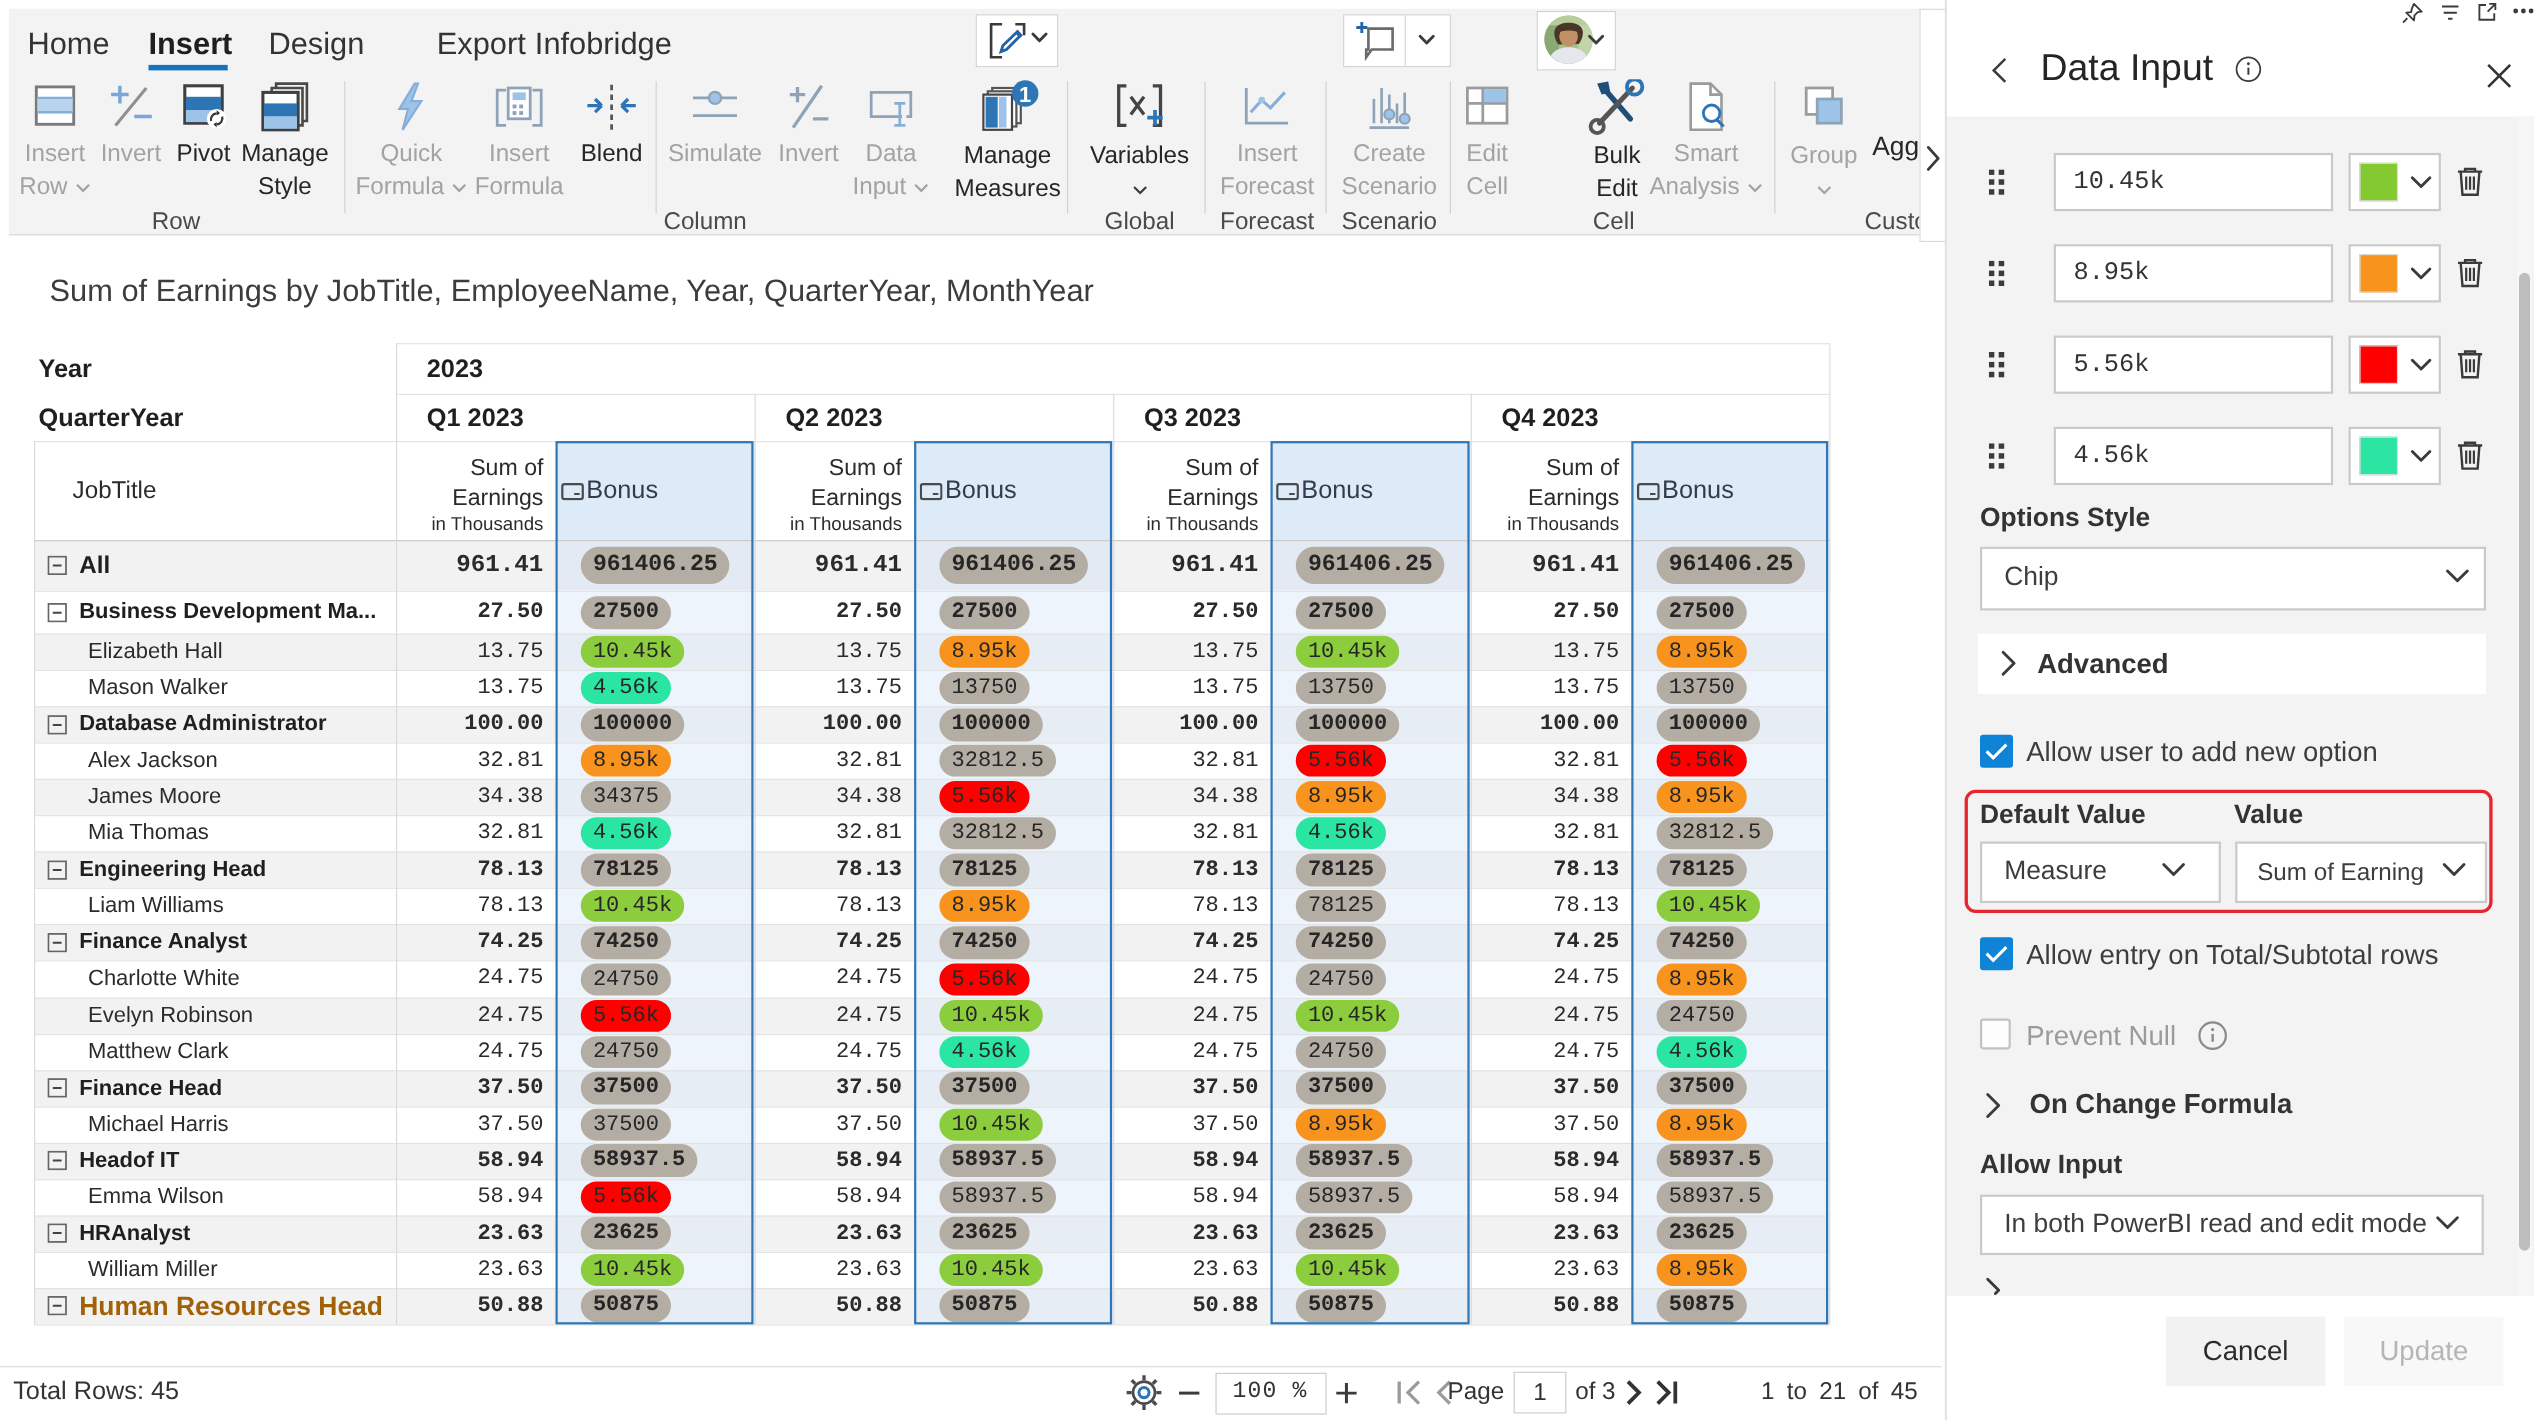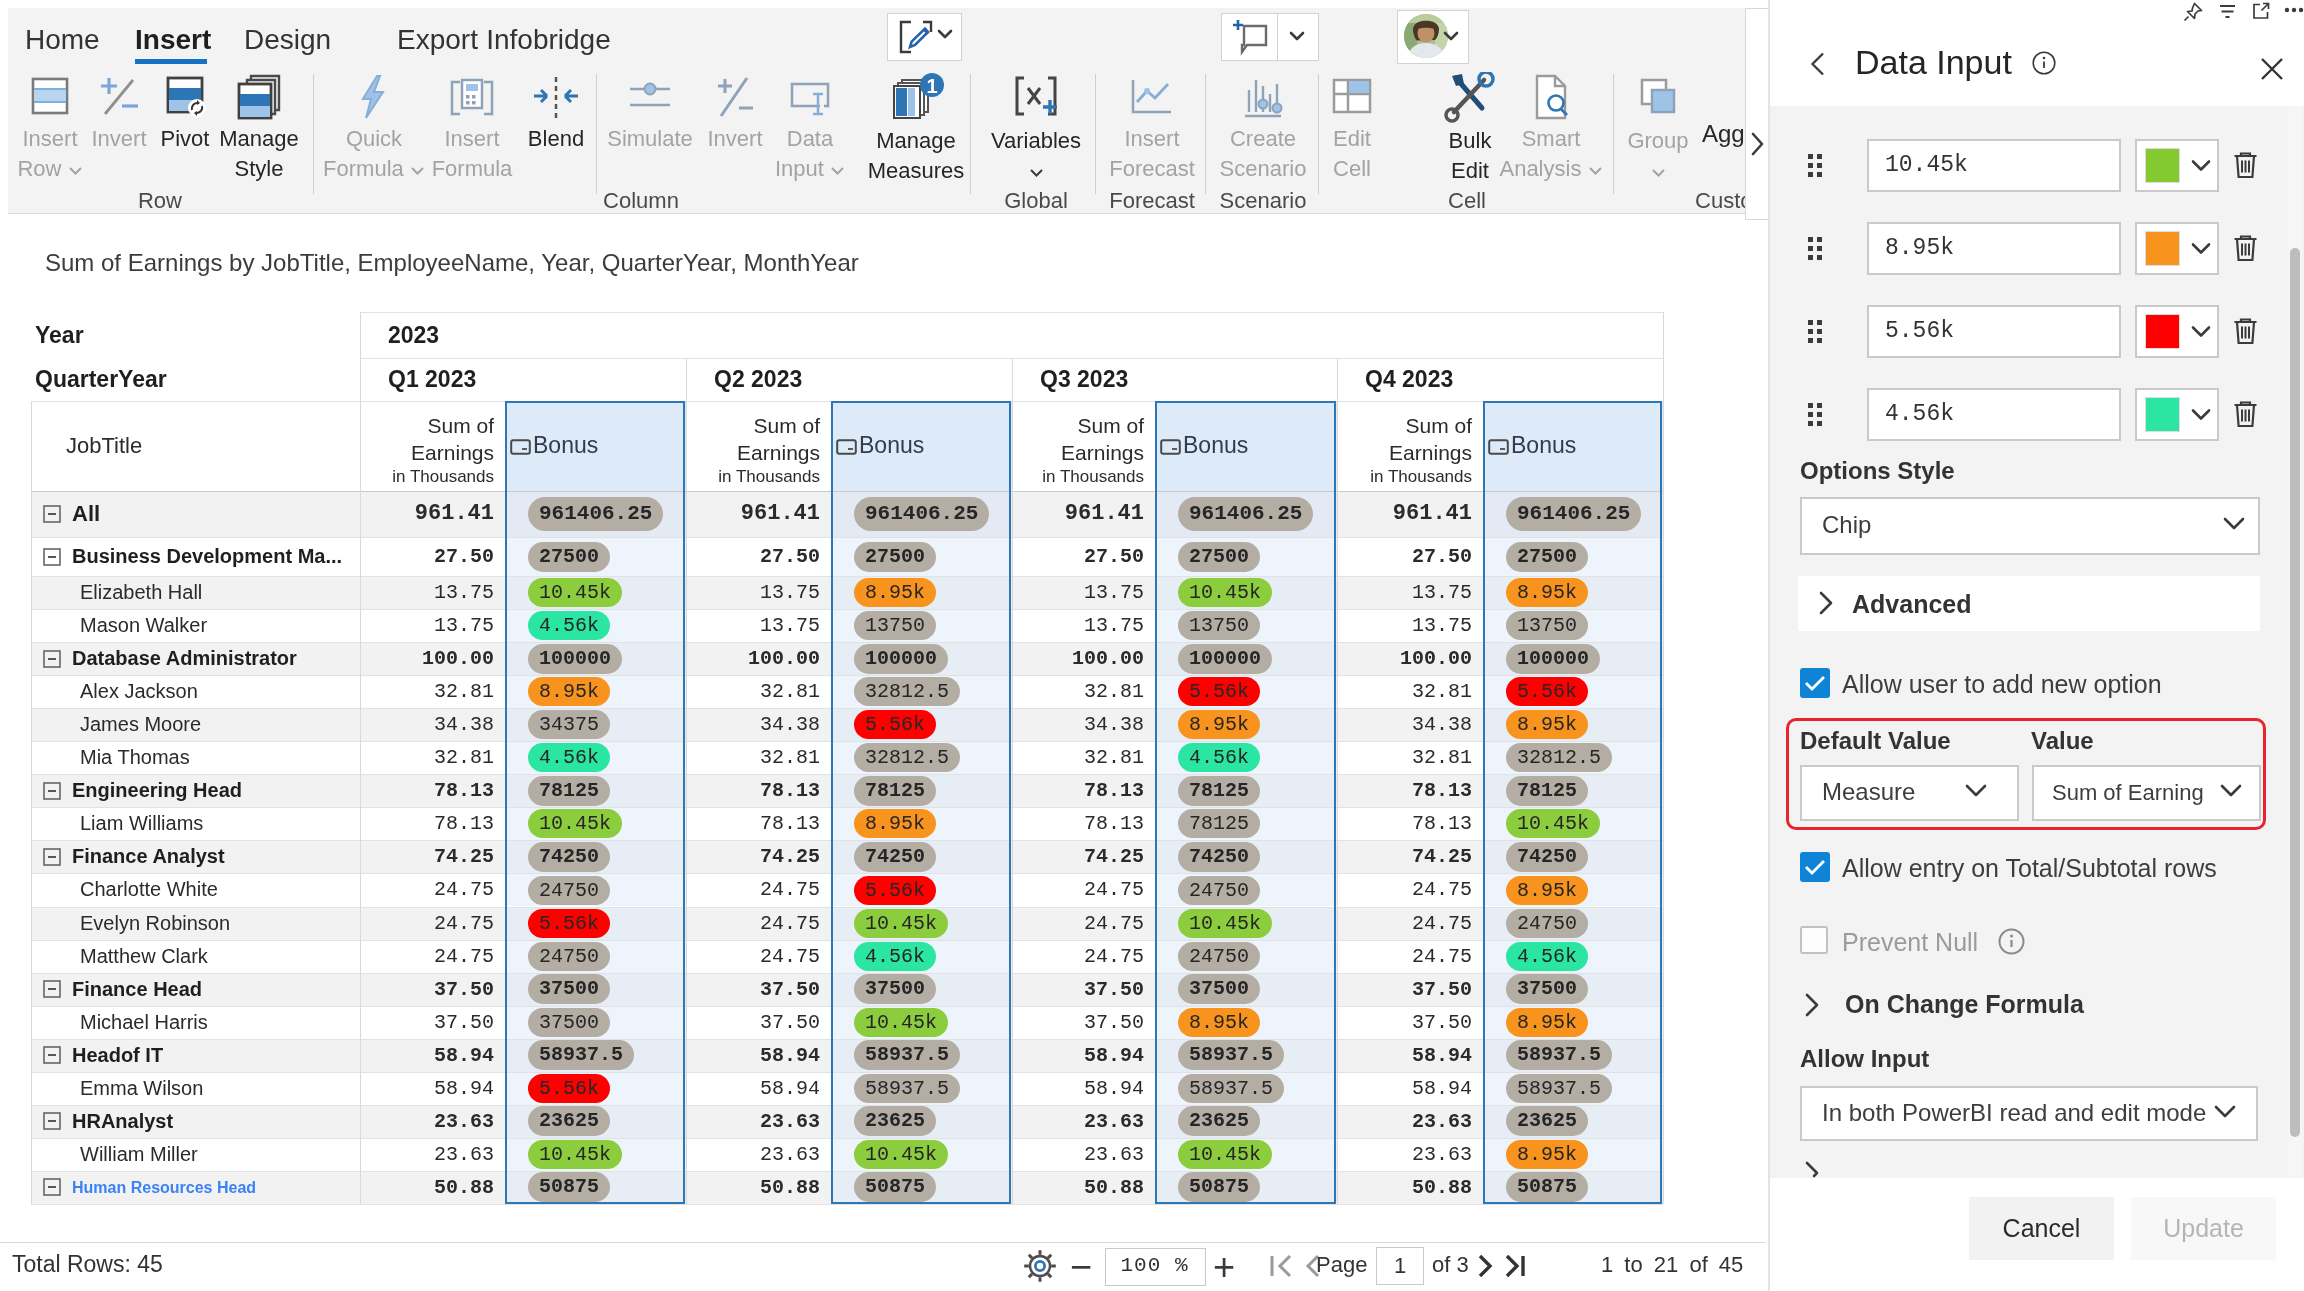--- a/index.html
+++ b/index.html
@@ -271,21 +271,21 @@
 <path d="M4 46c2-13 11-16 19-16s17 3 19 16z" fill="#e4e7ee"></path>
       </g>
     </svg>
 <svg class="abs" style="left:1442px;top:30px;" width="18" height="12" viewBox="0 0 18 12">
       <path d="M3 3l6 6 6-6" class="chev"></path>
     </svg>
 <div class="abs" style="left:1745px;top:8px;width:25px;height:210px;background:#fff;border:1px solid #d8d8d8;border-right:none;"></div>
 <svg class="abs" style="left:1749px;top:131px;" width="16" height="26" viewBox="0 0 16 26">
       <path d="M4 3l9 10-9 10" class="chev"></path>
     </svg>
-<div class="abs" style="left:45px;top:249px;font-size:24px;color:#3c3c3c;">Sum of Earnings by JobTitle, EmployeeName, Year, QuarterYear, MonthYear</div>
+<div class="abs" style="left:45px;top:249px;font-size:28px;color:#3c3c3c;">Sum of Earnings by JobTitle, EmployeeName, Year, QuarterYear, MonthYear</div>
 <div class="abs" style="left:35px;top:312px;height:46px;line-height:46px;font-size:23px;font-weight:bold;color:#1f1f1f;">Year</div>
 <div class="abs" style="left:388px;top:312px;height:46px;line-height:46px;font-size:23px;font-weight:bold;color:#1f1f1f;">2023</div>
 <div class="abs" style="left:35px;top:358px;height:43px;line-height:43px;font-size:23px;font-weight:bold;color:#1f1f1f;">QuarterYear</div>
 <div class="abs" style="left:388px;top:358px;height:43px;line-height:43px;font-size:23px;font-weight:bold;color:#1f1f1f;">Q1 2023</div>
 <div class="abs" style="left:714px;top:358px;height:43px;line-height:43px;font-size:23px;font-weight:bold;color:#1f1f1f;">Q2 2023</div>
 <div class="abs" style="left:1040px;top:358px;height:43px;line-height:43px;font-size:23px;font-weight:bold;color:#1f1f1f;">Q3 2023</div>
 <div class="abs" style="left:1365px;top:358px;height:43px;line-height:43px;font-size:23px;font-weight:bold;color:#1f1f1f;">Q4 2023</div>
 <div class="abs" style="left:66px;top:401px;height:90px;line-height:90px;font-size:22px;color:#2b2b2b;">JobTitle</div>
 <div class="abs" style="left:360px;top:412px;width:134px;text-align:right;font-size:21px;color:#2b2b2b;line-height:27px;">Sum of<br>Earnings</div>
 <div class="abs" style="left:360px;top:467px;width:134px;text-align:right;font-size:17px;color:#2b2b2b;">in Thousands</div>
@@ -633,21 +633,21 @@
 <div class="chip" style="position:absolute;left:1506px;top:1139.9px;height:29px;line-height:29px;padding:0 11px;background:#f8941d;font-size:20px;font-weight:normal;">8.95k</div>
 <div class="abs" style="left:31px;top:1170.9px;width:1632px;height:33.0px;background:#f2f2f2;"></div>
 <div class="abs" style="left:506px;top:1170.9px;width:180px;height:33.0px;background:#e7edf5;"></div>
 <div class="abs" style="left:832px;top:1170.9px;width:180px;height:33.0px;background:#e7edf5;"></div>
 <div class="abs" style="left:1156px;top:1170.9px;width:181px;height:33.0px;background:#e7edf5;"></div>
 <div class="abs" style="left:1484px;top:1170.9px;width:179px;height:33.0px;background:#e7edf5;"></div>
 <svg class="abs" style="left:43px;top:1178.4px;" width="18" height="18" viewBox="0 0 18 18">
       <rect x="1" y="1" width="16" height="16" fill="none" stroke="#666" stroke-width="1.6"></rect>
       <path d="M5 9h8" stroke="#444" stroke-width="1.8"></path>
     </svg>
-<div class="cell" style="left:72px;top:1170.9px;width:282px;height:33.0px;line-height:33.0px;font-size:16px;font-weight:bold;color:#3b82f6;">Human Resources Head</div>
+<div class="cell" style="left:72px;top:1170.9px;width:282px;height:33.0px;line-height:33.0px;font-size:24px;font-weight:bold;color:#a16207;">Human Resources Head</div>
 <div class="cell num" style="left:360px;top:1170.9px;width:134px;height:33.0px;line-height:33.0px;font-size:20px;font-weight:bold;">50.88</div>
 <div class="cell num" style="left:686px;top:1170.9px;width:134px;height:33.0px;line-height:33.0px;font-size:20px;font-weight:bold;">50.88</div>
 <div class="cell num" style="left:1012px;top:1170.9px;width:132px;height:33.0px;line-height:33.0px;font-size:20px;font-weight:bold;">50.88</div>
 <div class="cell num" style="left:1337px;top:1170.9px;width:135px;height:33.0px;line-height:33.0px;font-size:20px;font-weight:bold;">50.88</div>
 <div class="chip" style="position:absolute;left:528px;top:1172.4px;height:30px;line-height:30px;padding:0 11px;background:#b4ada4;font-size:20px;font-weight:bold;">50875</div>
 <div class="chip" style="position:absolute;left:854px;top:1172.4px;height:30px;line-height:30px;padding:0 11px;background:#b4ada4;font-size:20px;font-weight:bold;">50875</div>
 <div class="chip" style="position:absolute;left:1178px;top:1172.4px;height:30px;line-height:30px;padding:0 11px;background:#b4ada4;font-size:20px;font-weight:bold;">50875</div>
 <div class="chip" style="position:absolute;left:1506px;top:1172.4px;height:30px;line-height:30px;padding:0 11px;background:#b4ada4;font-size:20px;font-weight:bold;">50875</div>
 <div class="hline" style="left:360px;top:312px;width:1303px;"></div>
 <div class="hline" style="left:360px;top:358px;width:1303px;"></div>

